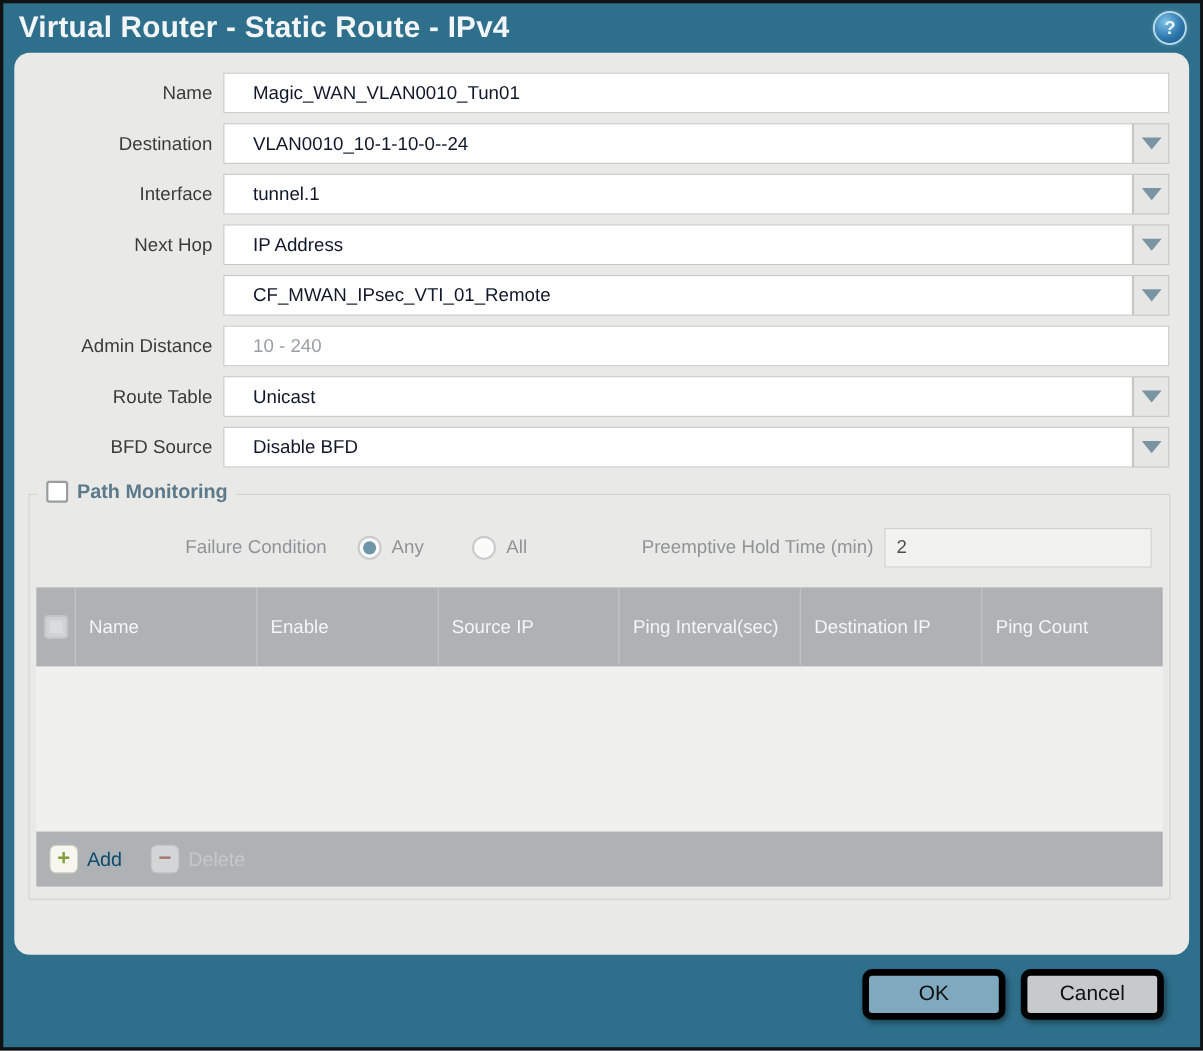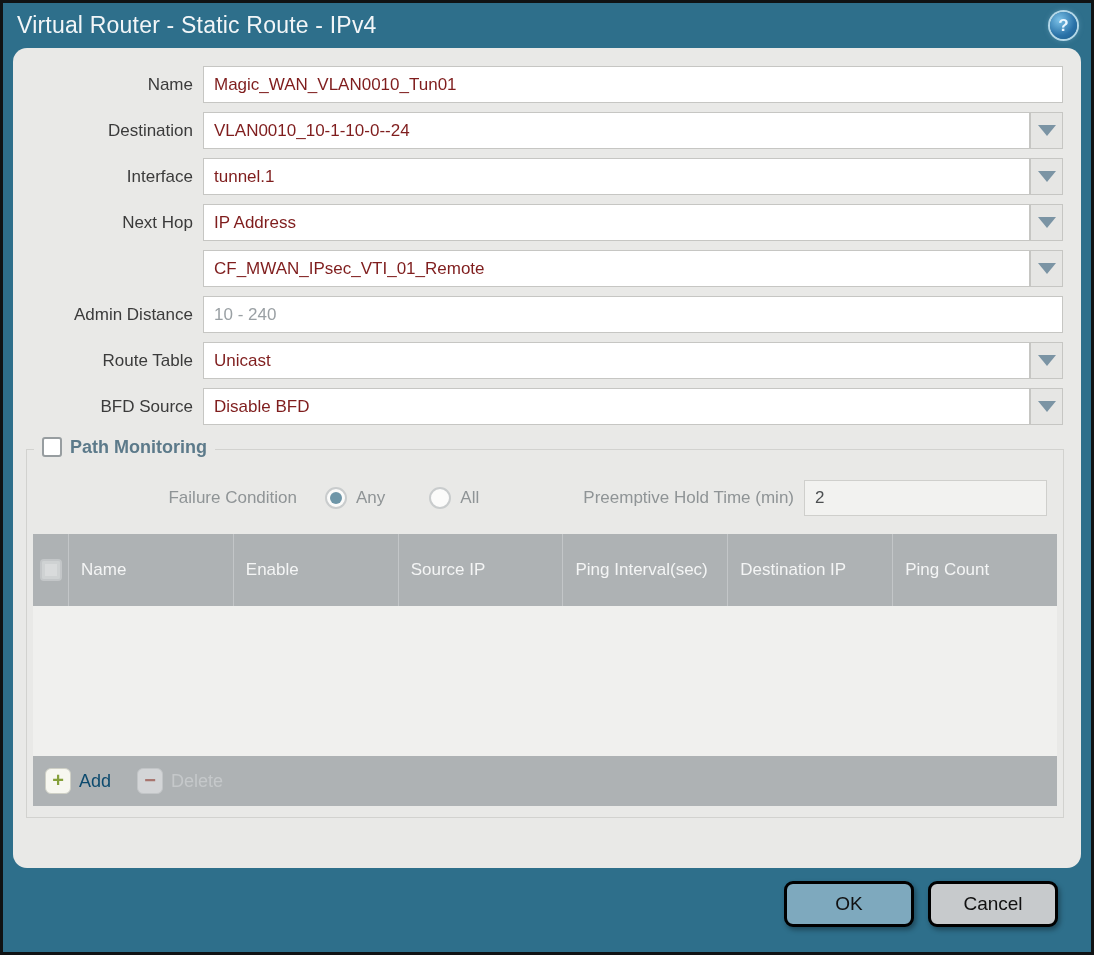--- a/index.html
+++ b/index.html
@@ -14,22 +14,22 @@
     position:relative; width:100%; height:100%;
     background:#2e6f8b;
   }
 
   
   .titlebar {
     position:absolute; top:0; left:0; right:0; height:45px;
     display:flex; align-items:center; padding:0 14px;
   }
   .title {
-    color:#f2f6f8; font-size:23px; letter-spacing:.2px;
-    font-weight:400;
+    color:#f2f6f8; font-size:27px; letter-spacing:.2px;
+    font-weight:700;
   }
   .help {
     margin-left:auto; width:27px; height:27px; border-radius:50%;
     background:radial-gradient(circle at 35% 30%, #7cc2e8, #2a72a8 60%, #1b5b8c);
     box-shadow:0 0 0 2px rgba(200,230,245,.85), 0 0 6px rgba(160,210,240,.6);
     display:flex; align-items:center; justify-content:center;
     color:#eaf6ff; font-size:17px; font-weight:bold; cursor:pointer;
   }
 
   
@@ -40,22 +40,22 @@
 
   
   .row { display:flex; align-items:center; height:37px; margin:0 18px 9px 0; }
   .row .lbl {
     width:190px; flex:0 0 190px; text-align:right; padding-right:10px;
     font-size:17px; color:#3b3b3b; white-space:nowrap;
   }
   .field { display:flex; flex:1; height:37px; }
   .field input {
     flex:1; height:37px; border:1px solid #c6c6c3; background:#fff;
-    font-family:"Liberation Sans", sans-serif; font-size:17px; color:#7f1d1d;
-    padding:0 10px; outline:none; min-width:0;
+    font-family:"Liberation Sans", sans-serif; font-size:17px; color:#0f172a;
+    padding:0 26px; outline:none; min-width:0;
   }
   .field input::placeholder { color:#9aa0a4; }
   .ddbtn {
     flex:0 0 33px; height:37px; background:#e6e6e4; border:1px solid #c6c6c3;
     border-left:1px solid #c6c6c3; display:flex; align-items:center; justify-content:center;
     cursor:pointer;
   }
   .ddbtn .arrow {
     width:0; height:0; border-left:9px solid transparent; border-right:9px solid transparent;
     border-top:11px solid #7b94a4;
@@ -123,21 +123,21 @@
   .add-icon { background:#f7f7f0; border:1px solid #cfd0c6; color:#85a03a; }
   .del-icon { background:#d3d5d7; border:1px solid #c2c5c7; color:#a8756e; }
   .add-label { color:#0c4a6e; font-size:18px; }
   .del-label { color:#c5c8ca; font-size:18px; }
   .del-tool { cursor:default; }
   .tool-icon .glyph { line-height:0; margin-top:-3px; }
 
   
   .btnbar { position:absolute; right:33px; bottom:25px; display:flex; gap:14px; }
   .btn {
-    width:130px; height:46px; border-radius:9px; border:3px solid #000000;
+    width:130px; height:46px; border-radius:9px; border:6px solid #000000;
     font-family:"Liberation Sans", sans-serif; font-size:19px; color:#111;
     display:flex; align-items:center; justify-content:center; cursor:pointer;
     box-shadow:2px 3px 5px rgba(0,0,0,.35);
   }
   .btn-ok { background:#7ea9be; }
   .btn-cancel { background:#c7cacc; }
 </style>
 </head>
 <body>
 

